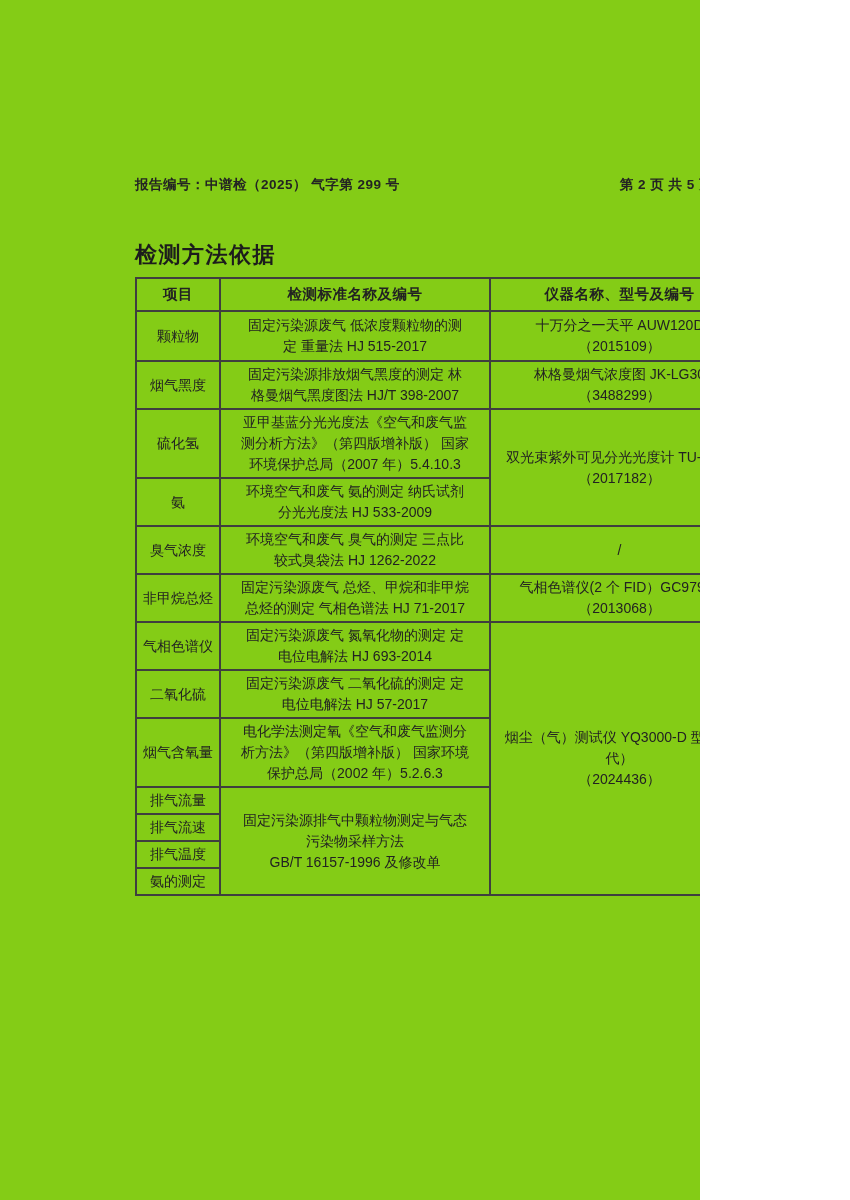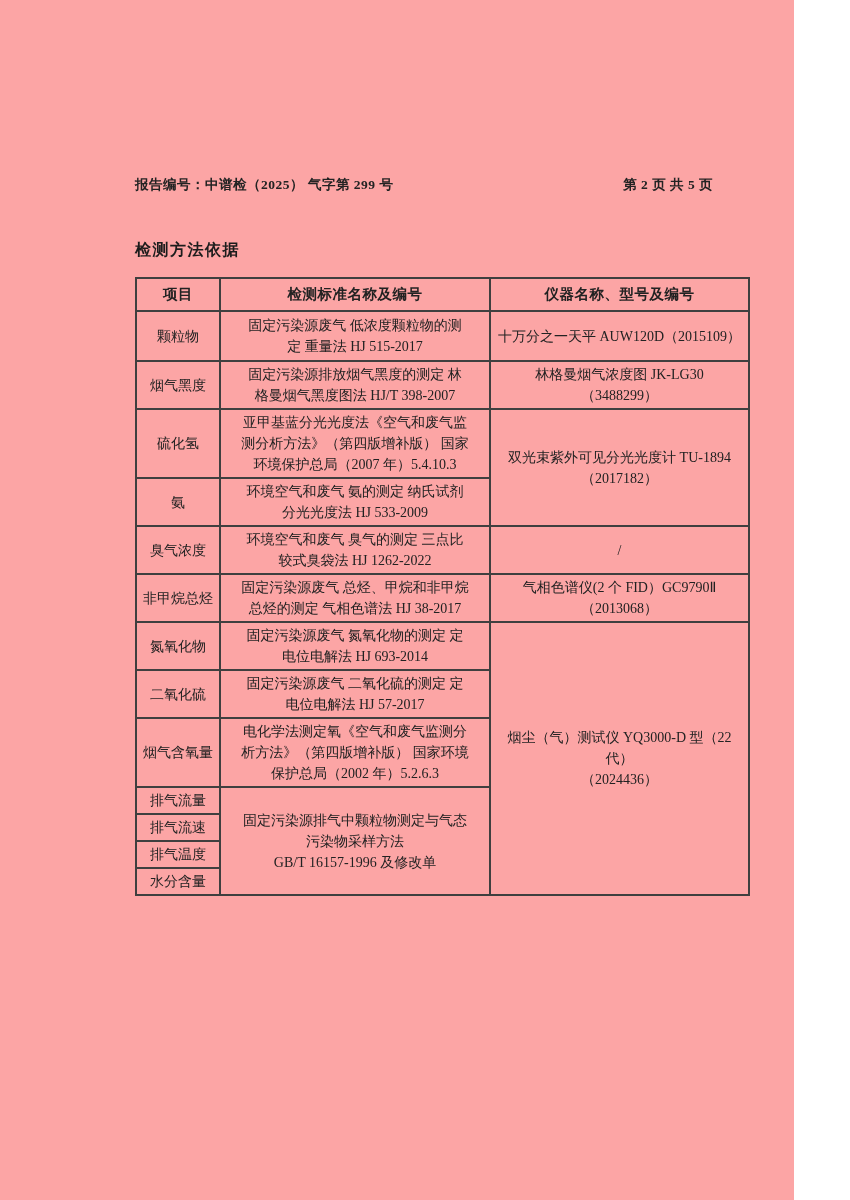--- a/index.html
+++ b/index.html
@@ -1,35 +1,35 @@
 <!DOCTYPE html>
 <html><head>
 <meta charset="utf-8">
 <style>
   html,body{margin:0;padding:0;}
   .page{
     position:relative;
-    width:794px;height:1200px;
-    background:#fca5a5;
-    font-family:Liberation Serif, serif;
+    width:700px;height:1200px;
+    background:#84cc16;
+    font-family:Liberation Sans, sans-serif;
     color:#1f1f1f;
     overflow:hidden;
   }
   
   .doc-header{
     position:absolute;
     left:135px;top:176px;width:578px;
     display:flex;justify-content:space-between;align-items:baseline;
     font-size:13.5px;font-weight:700;letter-spacing:0.5px;
     color:#232323;
   }
   .section-title{
     position:absolute;
     left:135px;top:240px;
-    font-size:16px;font-weight:700;letter-spacing:1.5px;
+    font-size:22px;font-weight:700;letter-spacing:1.5px;
     color:#1c1c1c;
   }
   table.methods{
     position:absolute;
     left:135px;top:277px;
     width:613px;
     border-collapse:collapse;
     table-layout:fixed;
   }
   table.methods th, table.methods td{
@@ -108,26 +108,26 @@
       </tr>
       <tr style="height:45px">
         <td>臭气浓度</td>
         <td>环境空气和废气 臭气的测定 三点比
 较式臭袋法 HJ 1262-2022</td>
         <td>/</td>
       </tr>
       <tr style="height:48px">
         <td>非甲烷总烃</td>
         <td>固定污染源废气 总烃、甲烷和非甲烷
-总烃的测定 气相色谱法 HJ 38-2017</td>
+总烃的测定 气相色谱法 HJ 71-2017</td>
         <td>气相色谱仪(2 个 FID）GC9790Ⅱ
 （2013068）</td>
       </tr>
       <tr style="height:45px">
-        <td>氮氧化物</td>
+        <td>气相色谱仪</td>
         <td>固定污染源废气 氮氧化物的测定 定
 电位电解法 HJ 693-2014</td>
         <td rowspan="7">烟尘（气）测试仪 YQ3000-D 型（22 代）
 （2024436）</td>
       </tr>
       <tr style="height:45px">
         <td>二氧化硫</td>
         <td>固定污染源废气 二氧化硫的测定 定
 电位电解法 HJ 57-2017</td>
       </tr>
@@ -143,21 +143,21 @@
 污染物采样方法
 GB/T 16157-1996 及修改单</td>
       </tr>
       <tr style="height:24px">
         <td>排气流速</td>
       </tr>
       <tr style="height:24px">
         <td>排气温度</td>
       </tr>
       <tr style="height:24px">
-        <td>水分含量</td>
+        <td>氨的测定</td>
       </tr>
     </tbody>
   </table>
 
   <div class="stamp stamp-rect-a"></div>
 
   <div class="stamp" style="left:812px;top:486px;">
     <svg width="24" height="30" viewBox="0 0 24 30">
       <g stroke="#c43a2e" stroke-width="2.2" opacity="0.85">
         <line x1="3" y1="26" x2="21" y2="6"></line>

